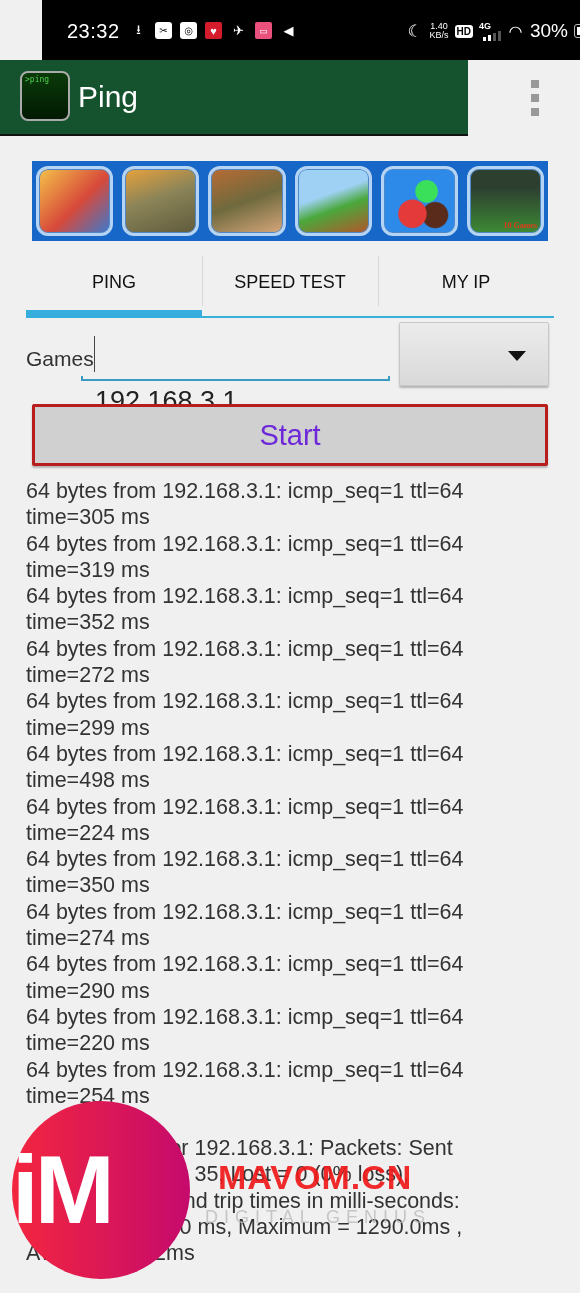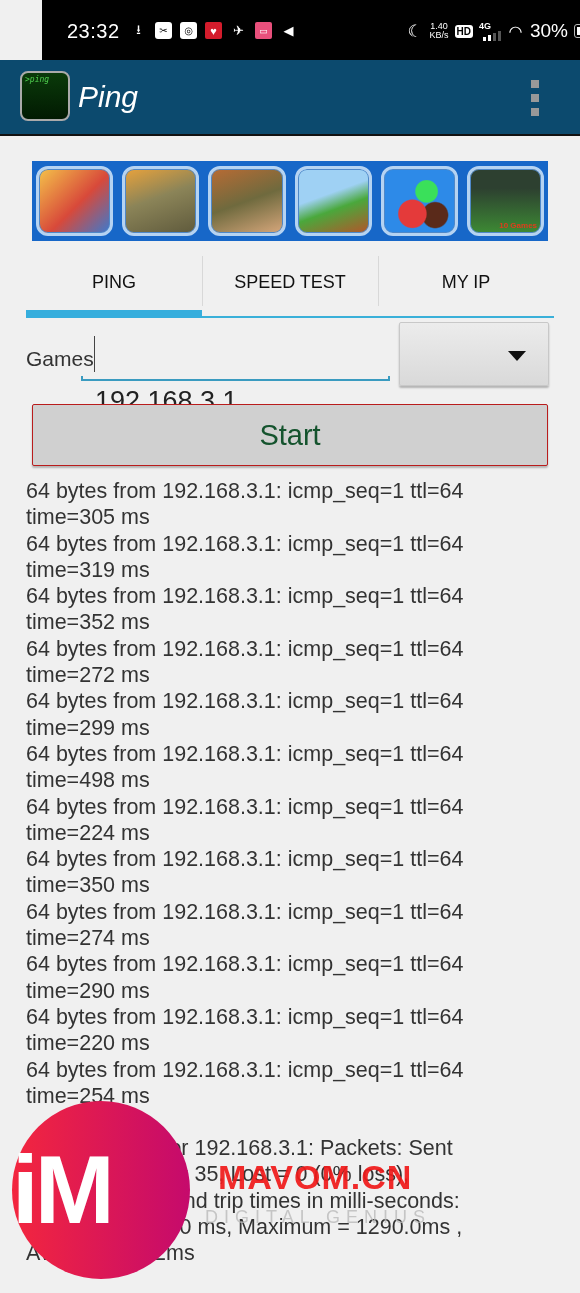--- a/index.html
+++ b/index.html
@@ -21,48 +21,48 @@
   .sb-4g .lbl { position: absolute; left: 0; top: 0; }
   .sb-4g .bars { position: absolute; left: 4px; bottom: 0; display: flex; align-items: flex-end; gap: 2px; }
   .sb-4g .bars i { display: block; width: 3px; background: #fff; }
   .sb-4g .bars i.off { background: #555; }
   .sb-batt-pct { font-size: 19px; }
   .sb-batt { width: 28px; height: 14px; border: 1.5px solid #bbb; border-radius: 3px; position: relative; }
   .sb-batt::after { content: ""; position: absolute; right: -4px; top: 4px; width: 2px; height: 5px; background: #bbb; border-radius: 1px; }
   .sb-batt .fill { position: absolute; left: 2px; top: 2px; bottom: 2px; width: 7px; background: #fff; }
 
   
-  .action-bar { position: absolute; left: 0; top: 60px; width: 580px; height: 76px; background: #0c4a6e; border-bottom: 2px solid #111; font-style: italic; }
+  .action-bar { position: absolute; left: 0; top: 60px; width: 468px; height: 76px; background: #14532d; border-bottom: 2px solid #111; }
   .app-icon { position: absolute; left: 20px; top: 11px; width: 50px; height: 50px; border: 2px solid #aaa; border-radius: 8px; background: linear-gradient(#0a3a0a, #021a02); overflow: hidden; }
   .app-icon span { position: absolute; left: 3px; top: 2px; font-family: "DejaVu Sans Mono", monospace; font-size: 8px; color: #4fcf4f; }
   .app-title { position: absolute; left: 78px; top: 20px; font-size: 30px; color: #fff; }
   .overflow-menu { position: absolute; left: 528px; top: 20px; width: 14px; height: 36px; display: flex; flex-direction: column; justify-content: space-between; align-items: center; cursor: pointer; }
   .overflow-menu i { display: block; width: 8px; height: 8px; background: #999; }
 
   
   .ad-banner { position: absolute; left: 32px; top: 161px; width: 516px; height: 80px; background: #1767c8; display: flex; align-items: center; padding: 0 4px; gap: 9px; }
-  .ad-tile { width: 92px; height: 70px; border-radius: 12px; border: 3px solid #b5d3f2; box-shadow: inset 0 0 0 1px #4f88c8; position: relative; overflow: hidden; }
+  .ad-tile { width: 92px; height: 70px; border-radius: 12px; border: 3px solid #b5d3f2; box-shadow: inset 0 0 0 1px #4f88c8; position: relative; overflow: hidden; font-family: Liberation Serif, serif; }
   .ad-tile .cap { position: absolute; right: 4px; bottom: 3px; font-size: 8px; color: #e03c1c; font-weight: bold; }
 
   
   .tabs { position: absolute; left: 26px; top: 254px; width: 528px; height: 66px; display: flex; }
   .tab { flex: 1; position: relative; display: flex; align-items: center; justify-content: center; font-size: 18px; color: #111; cursor: pointer; height: 56px; }
   .tab + .tab::before { content: ""; position: absolute; left: 0; top: 2px; height: 50px; width: 1px; background: #d8d8d8; }
   .tab-ind { position: absolute; left: 0; right: 0; bottom: -8px; height: 2px; background: #3ab0d9; }
   .tab.active .tab-ind { height: 8px; background: #36aedd; bottom: -8px; }
 
   
   .host-label { position: absolute; left: 26px; top: 347px; font-size: 21px; color: #333; }
   .host-input { position: absolute; left: 81px; top: 335px; width: 309px; height: 44px; border: none; background: transparent; font-family: "Liberation Sans", sans-serif; font-size: 27px; color: #222; padding-left: 14px; outline: none; margin-top: 44px; }
   .host-underline { position: absolute; left: 81px; top: 376px; width: 309px; height: 3px; border-bottom: 2px solid #3a9bc0; border-left: 2px solid #3a9bc0; border-right: 2px solid #3a9bc0; height: 5px; }
   .caret { position: absolute; left: 94px; top: 336px; width: 1px; height: 36px; background: #444; }
   .protocol-dropdown { position: absolute; left: 399px; top: 322px; width: 150px; height: 64px; background: linear-gradient(#ececec, #d9d9d9); border: 1px solid #c8c8c8; border-radius: 2px; box-shadow: 0 2px 2px rgba(0,0,0,0.25); cursor: pointer; }
   .dd-arrow { position: absolute; right: 22px; top: 28px; width: 0; height: 0; border-left: 9px solid transparent; border-right: 9px solid transparent; border-top: 10px solid #111; }
 
-  .start-button { position: absolute; left: 32px; top: 404px; width: 516px; height: 62px; background: #d0d0d0; border: 1px solid #b91c1c; border-radius: 2px; box-shadow: 0 2px 2px rgba(0,0,0,0.25); font-family: "Liberation Sans", sans-serif; font-size: 29px; color: #14532d; cursor: pointer; }
+  .start-button { position: absolute; left: 32px; top: 404px; width: 516px; height: 62px; background: #d0d0d0; border: 3px solid #b91c1c; border-radius: 2px; box-shadow: 0 2px 2px rgba(0,0,0,0.25); font-family: "Liberation Sans", sans-serif; font-size: 29px; color: #6d28d9; cursor: pointer; }
 
   
   .output { position: absolute; left: 26px; top: 478px; width: 530px; font-size: 21.5px; line-height: 26.3px; color: #333; }
   .log-line { white-space: nowrap; }
   .summary { margin-top: 26px; white-space: pre-line; }
 
   
   .wm-circle { position: absolute; left: 12px; top: 1101px; width: 178px; height: 178px; border-radius: 50%; background: linear-gradient(90deg, #f3263e, #c50a6c); display: flex; align-items: center; justify-content: flex-start; }
   .wm-circle span { color: #fff; font-size: 96px; font-weight: bold; letter-spacing: -4px; font-family: "Liberation Sans", sans-serif; }
   .wm-text { position: absolute; left: 218px; top: 1158px; font-size: 34px; color: #f01a1a; font-weight: bold; letter-spacing: 1px; opacity: 0.92; }

